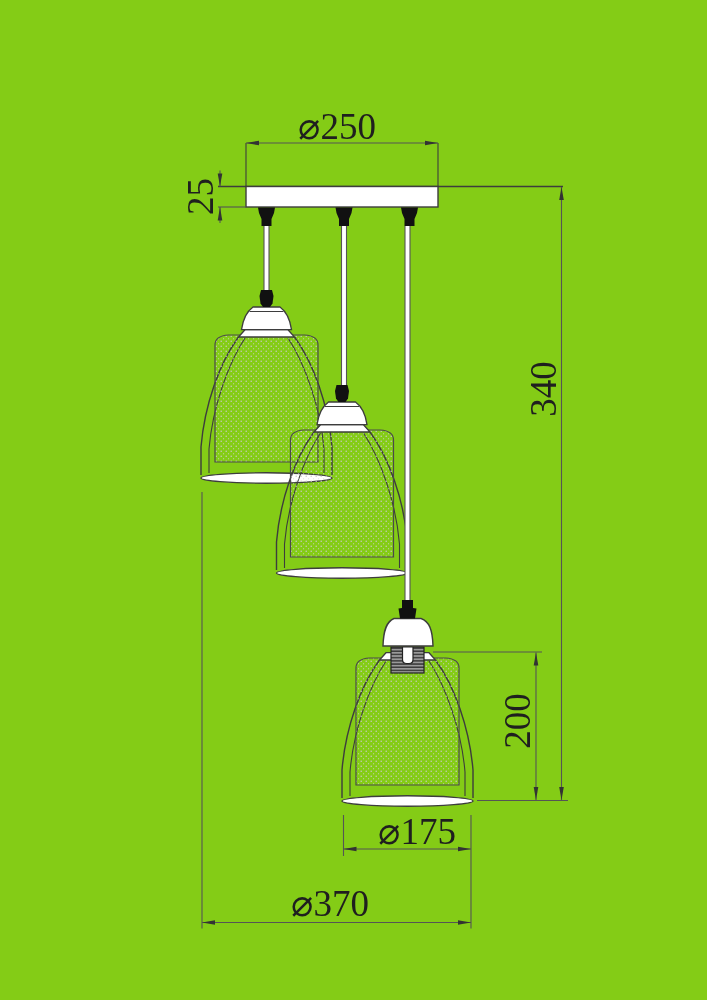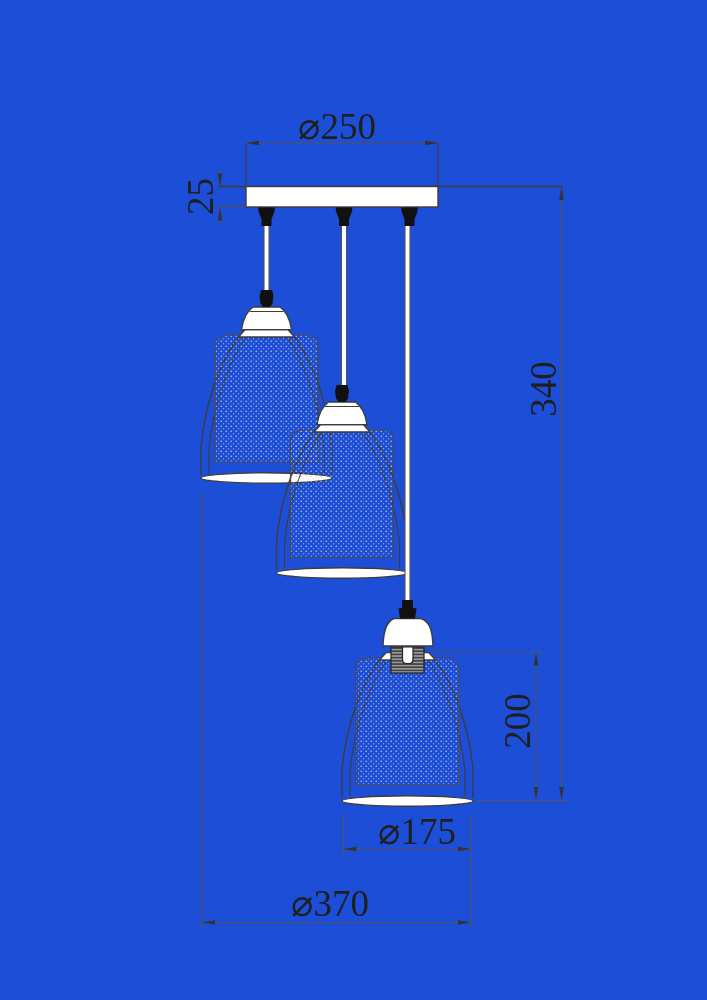--- a/index.html
+++ b/index.html
@@ -1,19 +1,19 @@
 <!DOCTYPE html>
 <html><head>
 <meta charset="utf-8">
 <style>
   html,body{margin:0;padding:0;background:#ffffff;}
   .stage{
     position:relative;
     width:707px;height:1000px;
-    background:#1d4ed8;
+    background:#84cc16;
     font-family:"Liberation Serif","DejaVu Serif",serif;
     overflow:hidden;
   }
   svg{display:block;}
   .dim-text{
     font-family:"Liberation Serif","DejaVu Serif","DejaVu Sans",serif;
     font-size:37px;
     fill:#1f1f1f;
   }
 </style>

